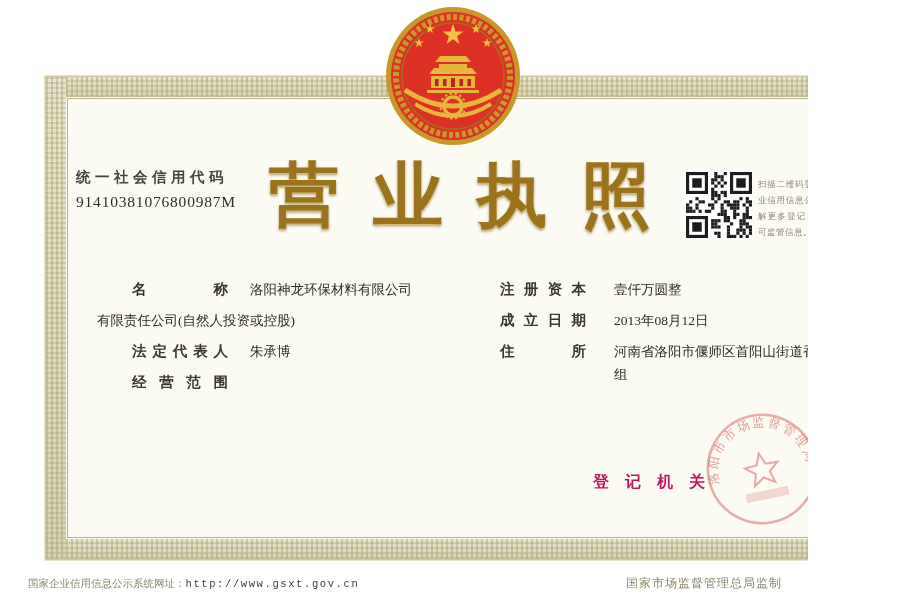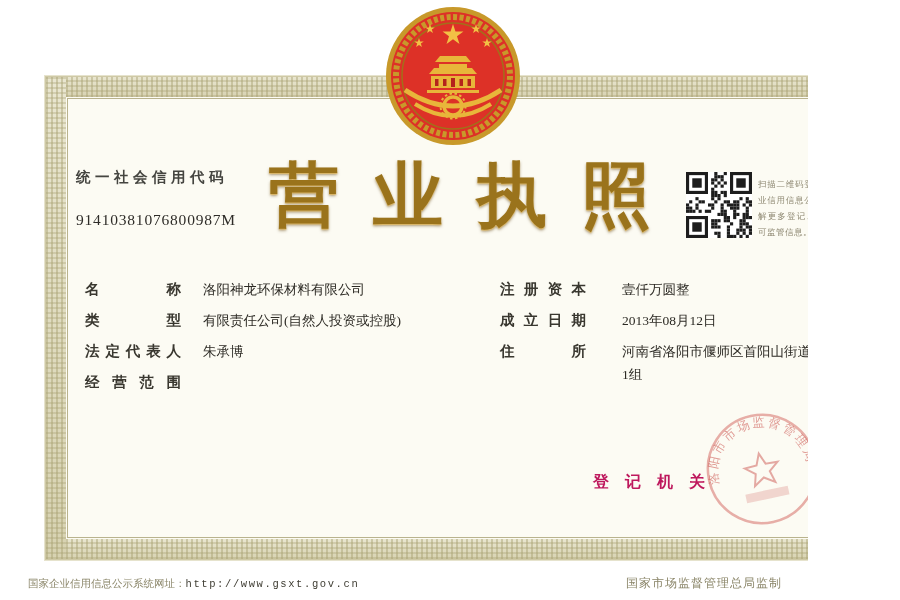--- a/index.html
+++ b/index.html
@@ -21,42 +21,42 @@
   .band.r { right:0; top:0; bottom:0; width:20px; }
   .inner-line { position:absolute; left:21px; top:21px; right:21px; bottom:21px;
                 border:1px solid #b9b38d; pointer-events:none; }
 
   
   .emblem { position:absolute; left:383px; top:6px; width:140px; height:142px; z-index:5; }
 
   
   .credit { position:absolute; left:76px; top:168px; z-index:6; }
   .credit .lab { font-size:14.5px; font-weight:bold; letter-spacing:4.5px; color:#454540; }
-  .credit .val { margin-top:24px; font-family:"Liberation Serif","DejaVu Serif",serif;
+  .credit .val { margin-top:6px; font-family:"Liberation Serif","DejaVu Serif",serif;
                  font-size:15.5px; letter-spacing:.8px; color:#2e2c28; }
 
   .title { position:absolute; left:230px; top:150px; width:460px; z-index:6;
            text-align:center; font-weight:bold; font-size:70px; line-height:1.3;
            letter-spacing:34px; text-indent:34px;
            color:#9a731c;
            text-shadow:0 1px 1px rgba(226,186,97,.85), 0 2px 3px rgba(92,62,12,.5); }
 
   .qr-wrap { position:absolute; left:686px; top:172px; width:66px; height:66px; z-index:6; }
   .qr-caption { position:absolute; left:758px; top:176px; width:96px; z-index:6;
                 font-size:8.5px; line-height:1.9; letter-spacing:.5px; color:#8e8872;
                 text-align:justify; }
 
   
   .fields-left  { position:absolute; left:85px;  top:278px; width:415px; z-index:6; }
   .fields-right { position:absolute; left:500px; top:278px; width:352px; z-index:6; }
   .row { display:flex; align-items:flex-start; margin-bottom:8px; }
   .flabel { flex:none; font-weight:bold; font-size:14.5px; line-height:23px; color:#39372f;
             text-align:justify; text-align-last:justify; }
-  .fields-left  .flabel { width:96px; margin-right:10px; }
-  .fields-right .flabel { width:86px; margin-right:24px; }
+  .fields-left  .flabel { width:96px; margin-right:10px;margin-left:47px; }
+  .fields-right .flabel { width:86px; margin-right:16px; }
   .fvalue { font-family:"Liberation Serif","DejaVu Serif",serif;
             font-size:13.5px; line-height:23px; color:#2c2a24;margin-left:12px; }
   .scope .fvalue { width:312px; line-height:21.5px; text-align:justify; }
   .addr .fvalue { width:250px; }
 
   .registrar { position:absolute; left:593px; top:472px; z-index:6;
                font-weight:bold; font-size:16px; color:#be185d;
                width:112px; text-align:justify; text-align-last:justify; }
   .issue-date { position:absolute; left:650px; top:506px; width:172px; z-index:6;
                 display:flex; justify-content:space-between;
@@ -253,21 +253,20 @@
       <rect x="6" y="48" width="9" height="9" fill="#1d1d1d"></rect>
     </svg>
   <div class="qr-caption">扫描二维码登录"国家企业信用信息公示系统"了解更多登记、备案、许可监管信息。</div>
 
   <div class="fields-left">
     <div class="row">
       <span class="flabel">名称</span>
       <span class="fvalue">洛阳神龙环保材料有限公司</span>
     </div>
     <div class="row">
-      <span class="flabel">类型</span>
       <span class="fvalue">有限责任公司(自然人投资或控股)</span>
     </div>
     <div class="row">
       <span class="flabel">法定代表人</span>
       <span class="fvalue">朱承博</span>
     </div>
     <div class="row scope">
       <span class="flabel">经营范围</span>
     </div>
   </div>

